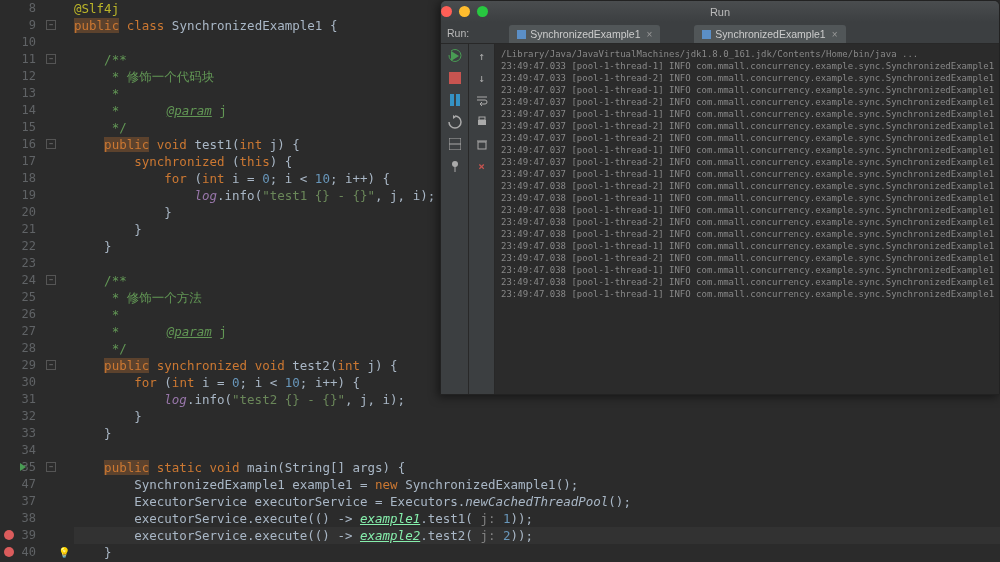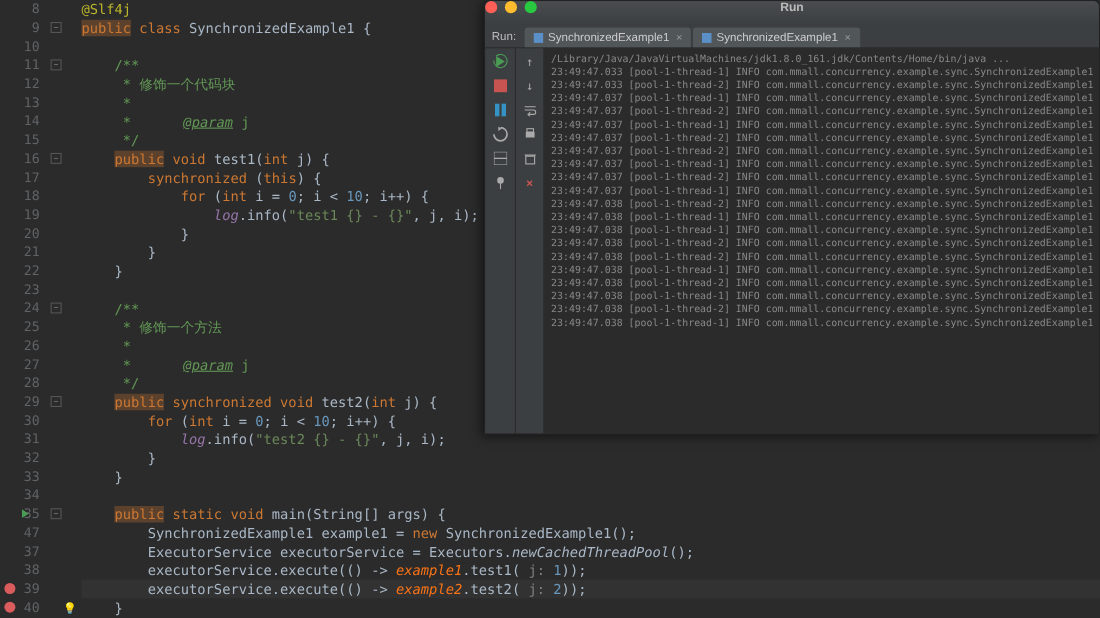--- a/index.html
+++ b/index.html
@@ -53,21 +53,21 @@
   }
   .kw { color: #cc7832; }
   .ann { color: #bbb529; }
   .str { color: #6a8759; }
   .num { color: #6897bb; }
   .cmt { color: #808080; }
   .doc { color: #629755; }
   .doctag { color: #629755; font-style: italic; text-decoration: underline; margin-left: 40px; }
   .field { color: #9876aa; font-style: italic; }
   .static-m { font-style: italic; }
-  .under { color: #f97316; font-style: italic;}
+  .under { text-decoration: underline; color: #86efac; font-style: italic;}
   .hl-word { background: rgba(204,120,50,0.3); }
   .fold-marker {
     position: absolute;
     left: 4px;
     width: 10px;
     height: 10px;
     border: 1px solid #555;
     color: #888;
     font-size: 7px;
     text-align: center;
@@ -108,23 +108,23 @@
     border-radius: 6px 6px 0 0;
     box-shadow: -2px 2px 10px rgba(0,0,0,0.5);
     display: flex;
     flex-direction: column;
     overflow: hidden;
   }
   .win-titlebar {
     height: 21px;
     background: linear-gradient(#4a4d4f,#3c3f41);
     display: flex;
+    align-items: center;
     padding: 0 0;
     position: relative;
-    font-weight: bold;
   }
   .traffic {
     display: flex;
     gap: 7px;
   }
   .traffic span {
     width: 11px; height: 11px; border-radius: 50%;
     display: block;
   }
   .tl-close { background: #ff5f57; }
@@ -157,20 +157,21 @@
   .run-tab {
     background: #515658;
     color: #ccc;
     font-size: 10.5px;
     font-family: -apple-system, sans-serif;
     padding: 3px 8px;
     border-radius: 3px 3px 0 0;
     display: flex;
     align-items: center;
     gap: 4px;
+    margin-left: 32px;
   }
   .run-tab svg { width: 9px; height: 9px; }
   .tab-close { color: #999; font-size: 10px; margin-left: 2px;}
   .run-body {
     flex: 1;
     display: flex;
     background: #2b2b2b;
   }
   .run-toolbar {
     width: 28px;

